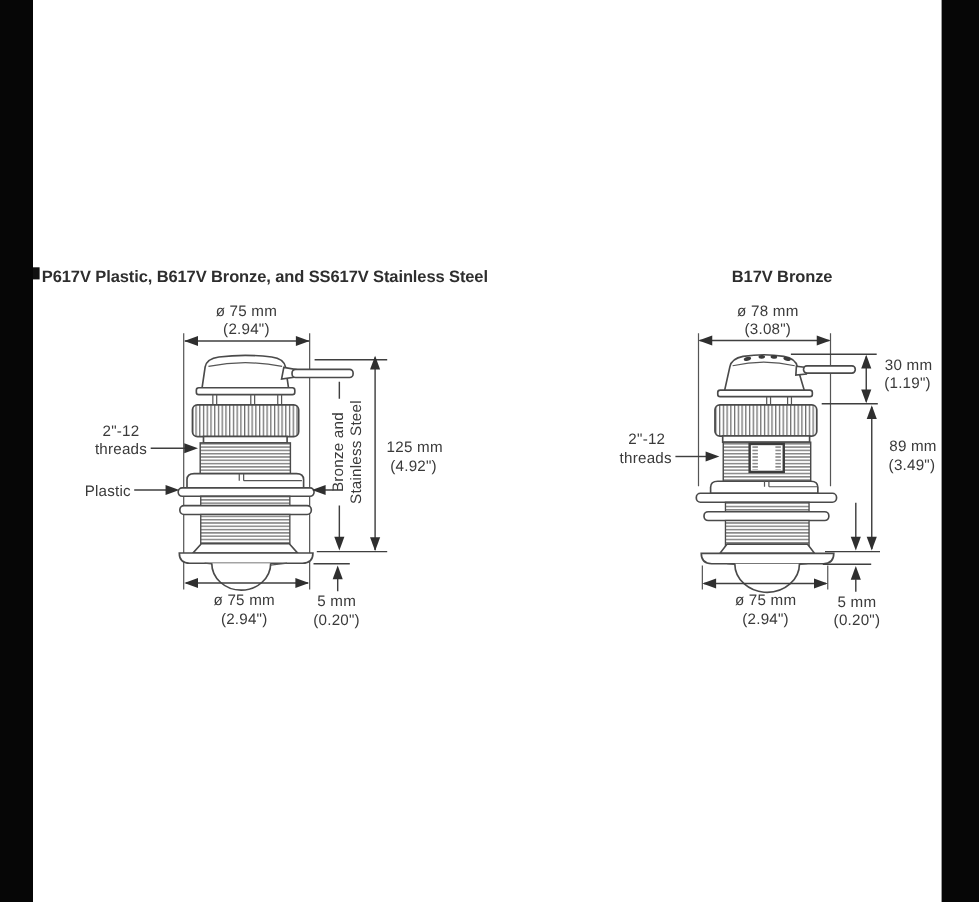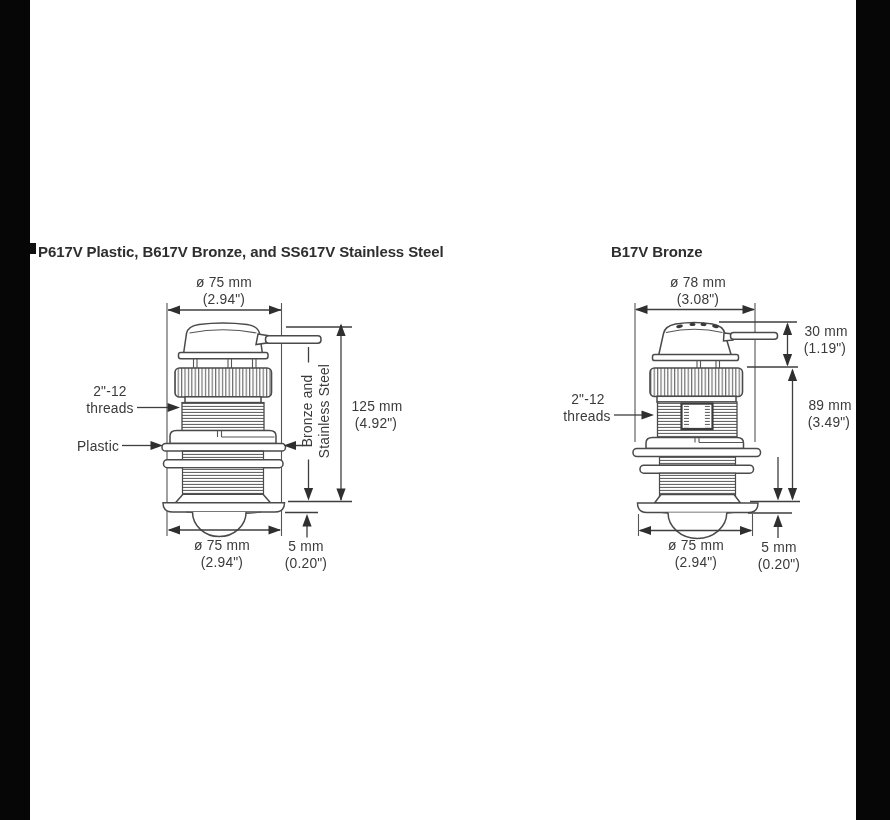--- a/index.html
+++ b/index.html
@@ -4,21 +4,21 @@
 <style>
   html,body{margin:0;padding:0;}
   body{width:890px;height:820px;background:#ffffff;font-family:"Liberation Sans",sans-serif;overflow:hidden;}
   #canvas{position:relative;width:890px;height:820px;background:#fff;border-radius:15px;}
   .edge-bar{position:absolute;top:0;height:820px;background:#060606;}
   #bar-left{left:0;width:30px;}
   #bar-right{left:856px;width:34px;}
   #title-artifact{position:absolute;left:30px;top:243px;width:6px;height:11px;background:#101010;}
   .fig-title{position:absolute;top:243px;font-size:15px;font-weight:bold;color:#2e2e2e;letter-spacing:-0.1px;white-space:nowrap;}
   #left-title{left:38px;}
-  #right-title{left:611px;width:200px;}
+  #right-title{left:611px;width:200px;text-align:center;}
   #drawing-svg{position:absolute;left:0;top:0;}
   .thin{stroke:#555;stroke-width:1.1;fill:none;}
   .dim{stroke:#3f3f3f;stroke-width:1.3;fill:none;}
   .shape{fill:#ffffff;stroke:#4a4a4a;stroke-width:1.5;}
   .arrow{fill:#2f2f2f;stroke:none;}
   .lbl{fill:#3a3a3a;font-family:"Liberation Sans",sans-serif;font-size:13.8px;letter-spacing:0.2px;}
 </style>
 </head>
 <body>
 

